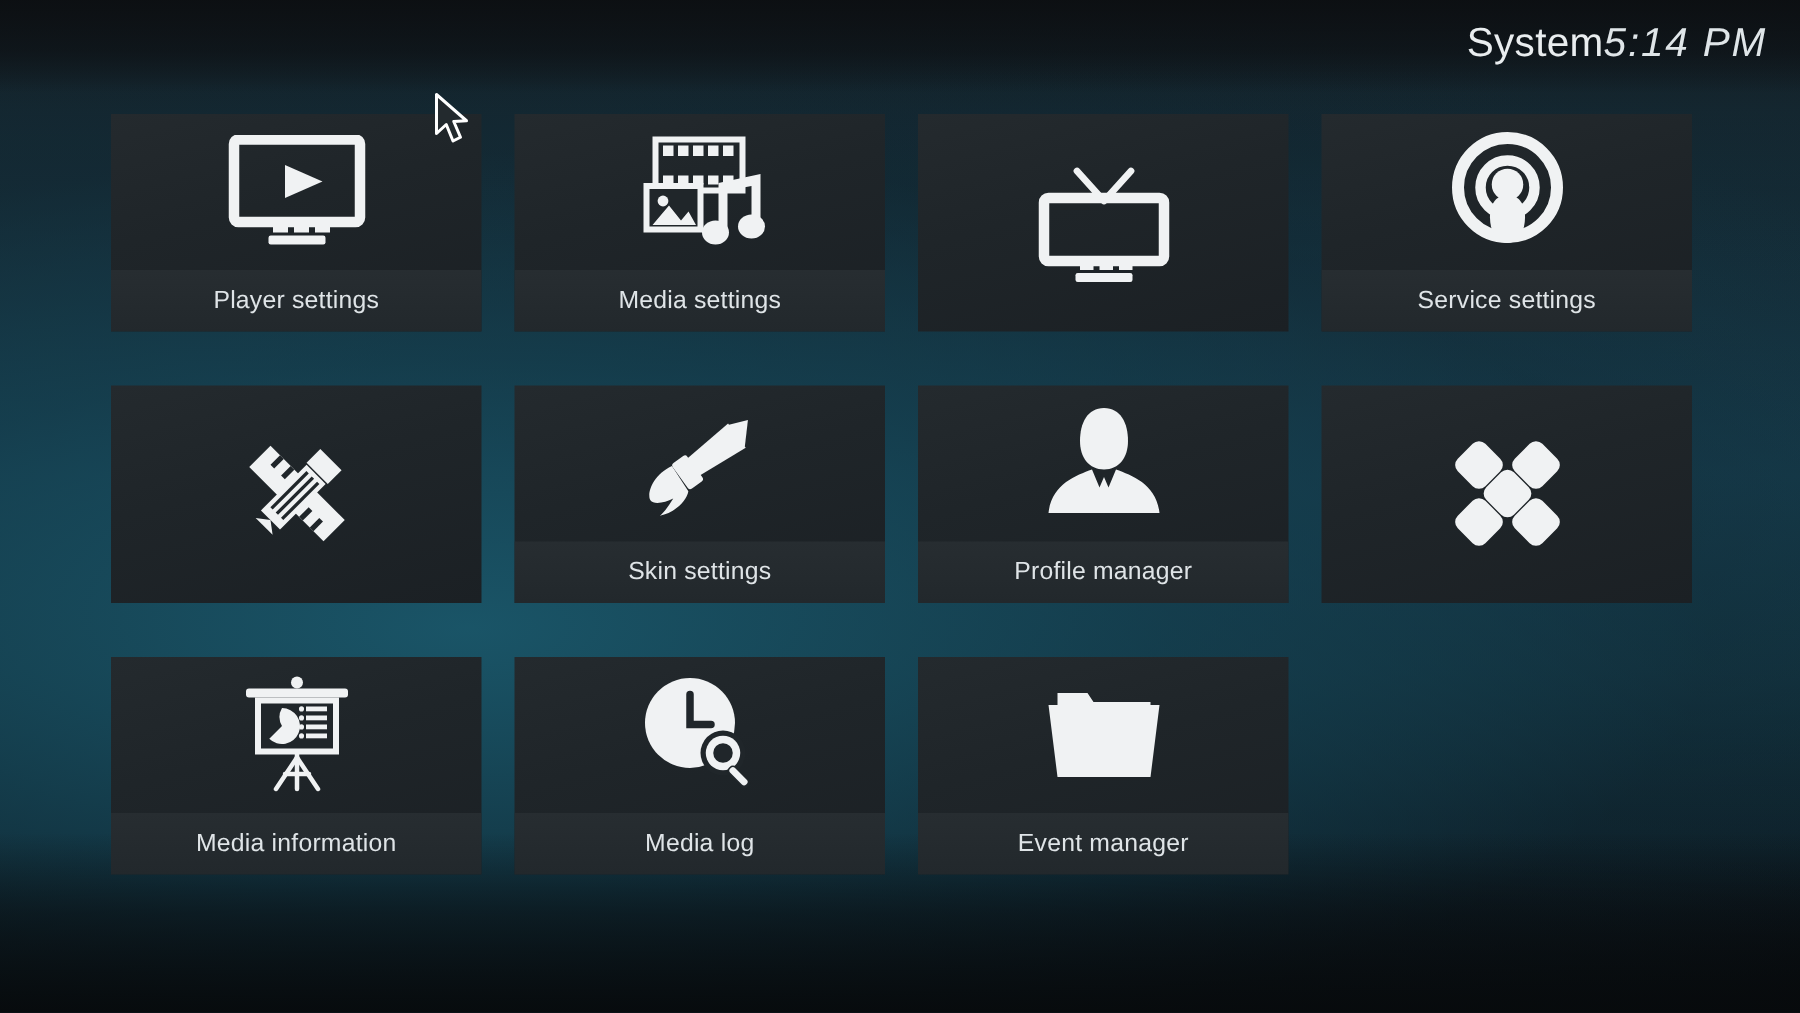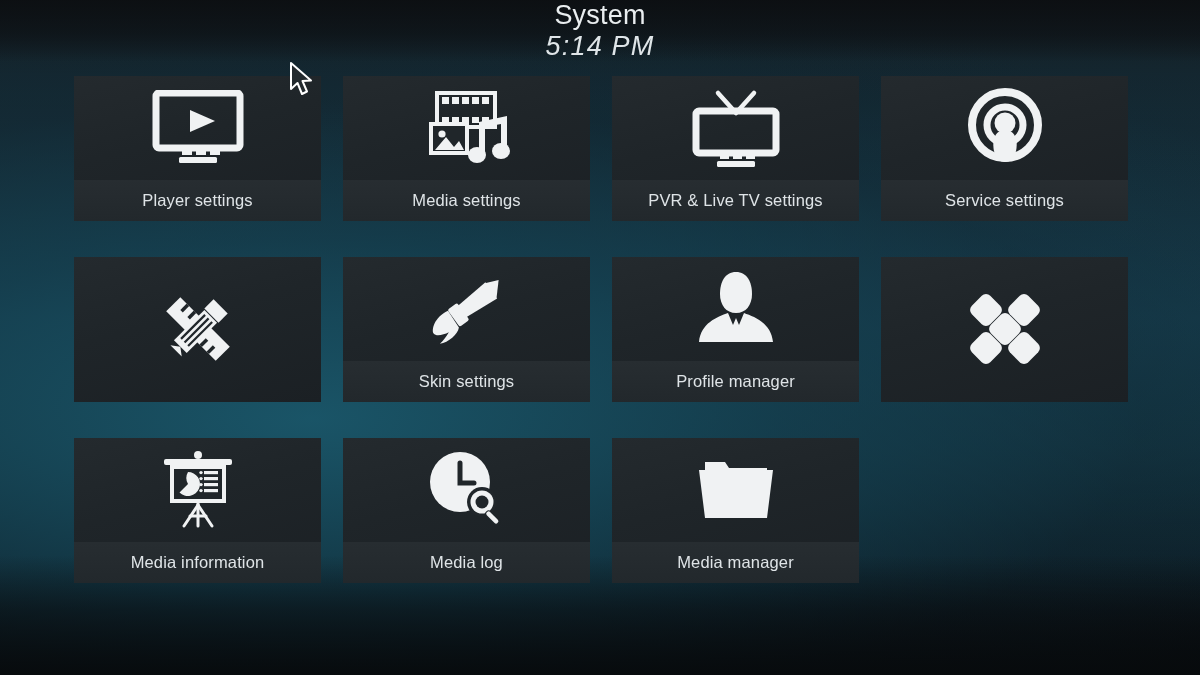--- a/index.html
+++ b/index.html
@@ -23,22 +23,22 @@
   }
   #bottomshade {
     position:absolute; left:0; bottom:0; width:1200px; height:120px;
     background:linear-gradient(180deg, rgba(8,12,15,0.0) 0%, rgba(8,11,14,0.55) 45%, rgba(7,10,12,0.95) 100%);
     pointer-events:none;
   }
 
   
   #header {
     position:absolute; left:0; top:0; width:1200px; height:56px;
-    display:flex; align-items:center; justify-content:space-between;
-    padding:0 11px; z-index:5;flex-direction:column;
+    display:flex; align-items:center; justify-content:flex-end;
+    padding:0 22px; z-index:5;
   }
   #page-title {
     font-size:27px; font-weight:400; color:#e9edef; letter-spacing:0.2px;
   }
   #clock {
     font-size:27px; font-weight:300; color:#dfe5e8; letter-spacing:1.2px;font-style:italic;
   }
 
   
   #grid {
@@ -137,21 +137,20 @@
       <div class="icon-wrap">
         <svg width="92" height="80" viewBox="0 0 92 80" fill="none">
           <path d="M28 6 L46 26 M64 6 L46 26" stroke="#f0f2f3" stroke-width="4.5" stroke-linecap="round"></path>
           <rect x="6" y="24" width="80" height="42" rx="3" stroke="#f0f2f3" stroke-width="7"></rect>
           <rect x="30" y="67" width="9" height="5" fill="#f0f2f3"></rect>
           <rect x="43" y="67" width="9" height="5" fill="#f0f2f3"></rect>
           <rect x="56" y="67" width="9" height="5" fill="#f0f2f3"></rect>
           <rect x="27" y="74" width="38" height="6" rx="1.5" fill="#f0f2f3"></rect>
         </svg>
       </div>
-      <div class="label">PVR &amp; Live TV settings</div>
     </div>
 
     <div class="tile">
       <div class="icon-wrap">
         <svg width="80" height="78" viewBox="0 0 80 78" fill="none">
           <path d="M40 4 A33 33 0 0 0 40 70 A33 33 0 0 0 40 4 Z" stroke="#f0f2f3" stroke-width="8" fill="none"></path>
           <circle cx="40" cy="37" r="18" stroke="#f0f2f3" stroke-width="7" fill="none"></circle>
           <circle cx="40" cy="35" r="10.5" fill="#f0f2f3"></circle>
           <path d="M40 42 C51 42 53 54 51 63 C49 71 45 74 40 74 C35 74 31 71 29 63 C27 54 29 42 40 42 Z" fill="#f0f2f3"></path>
         </svg>
@@ -276,21 +275,21 @@
       <div class="label">Media log</div>
     </div>
 
     <div class="tile">
       <div class="icon-wrap">
         <svg width="86" height="66" viewBox="0 0 86 66" fill="none">
           <path d="M12 6 h20 l4 6 h38 v8 h-62 Z" fill="#f0f2f3"></path>
           <path d="M6 14 h74 l-6 48 h-62 Z" fill="#f0f2f3"></path>
         </svg>
       </div>
-      <div class="label">Media manager</div>
+      <div class="label">Event manager</div>
     </div>
 
   </div>
 
   <div id="cursor">
     <svg width="26" height="36" viewBox="0 0 26 36">
       <path d="M2 2 L2 28 L8.5 22 L13 33 L18 30.5 L13.5 20 L22 19.5 Z" fill="#232a2e" stroke="#ffffff" stroke-width="2" stroke-linejoin="round"></path>
     </svg>
   </div>
 

